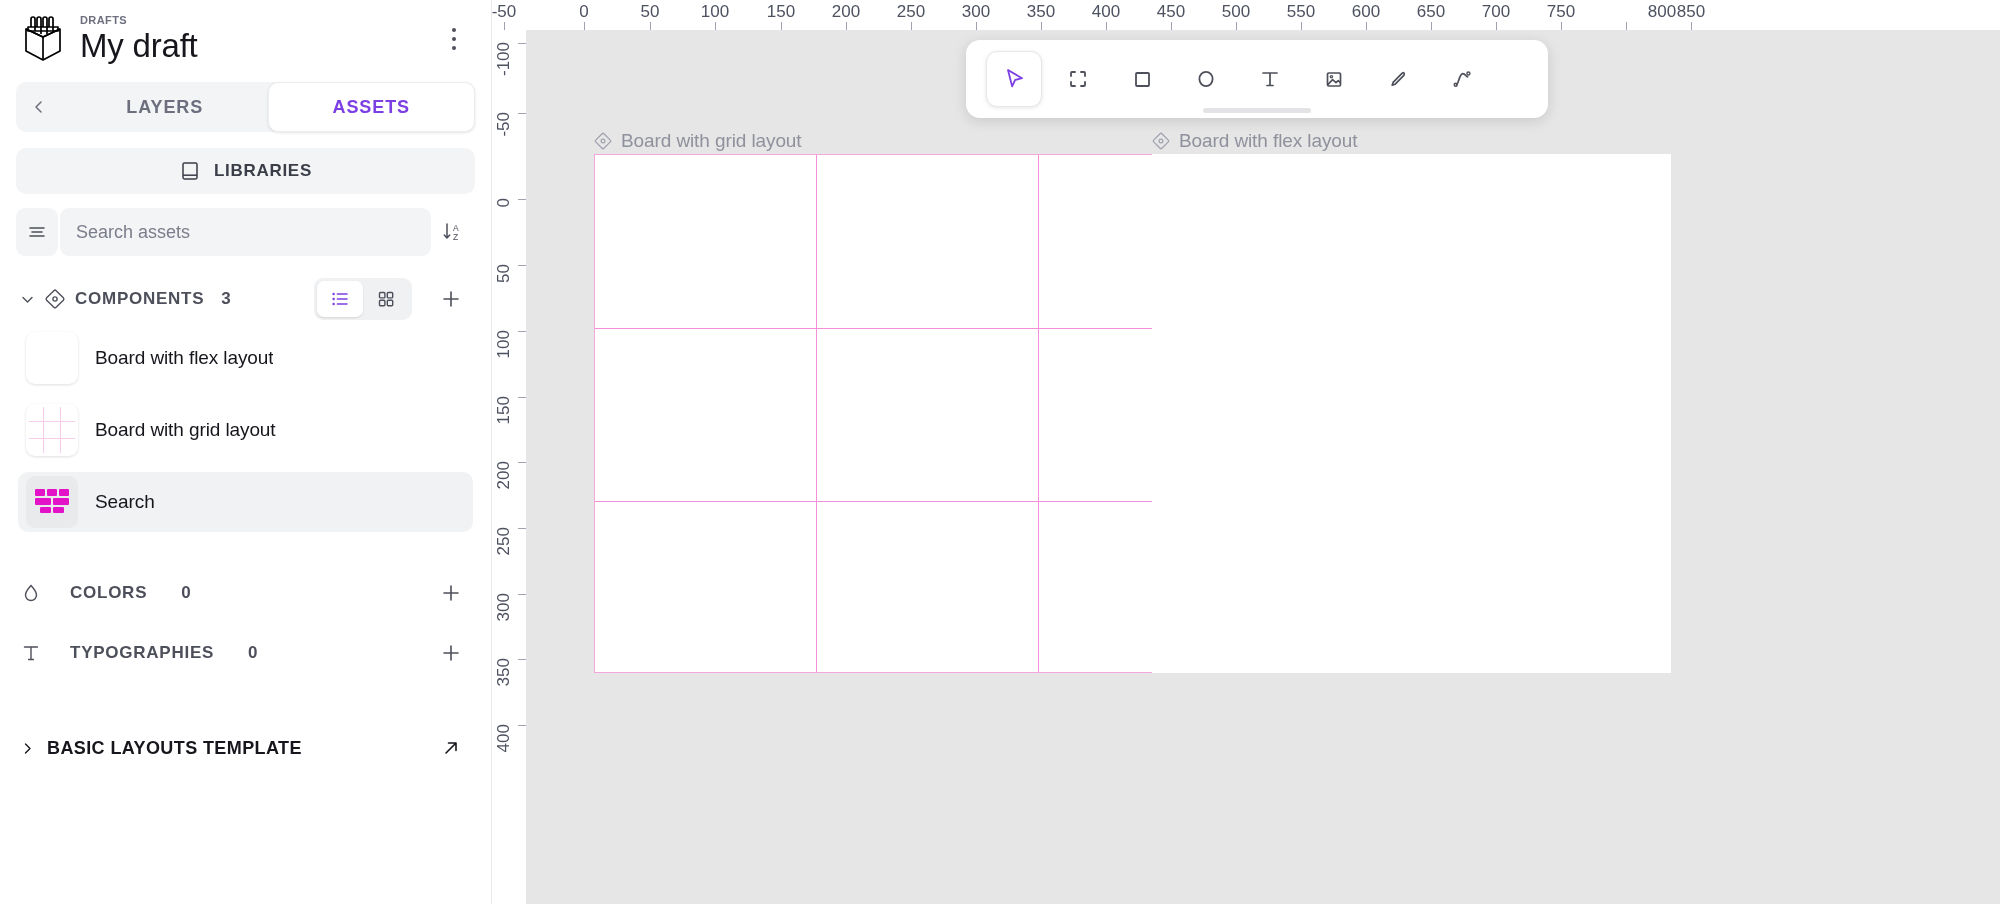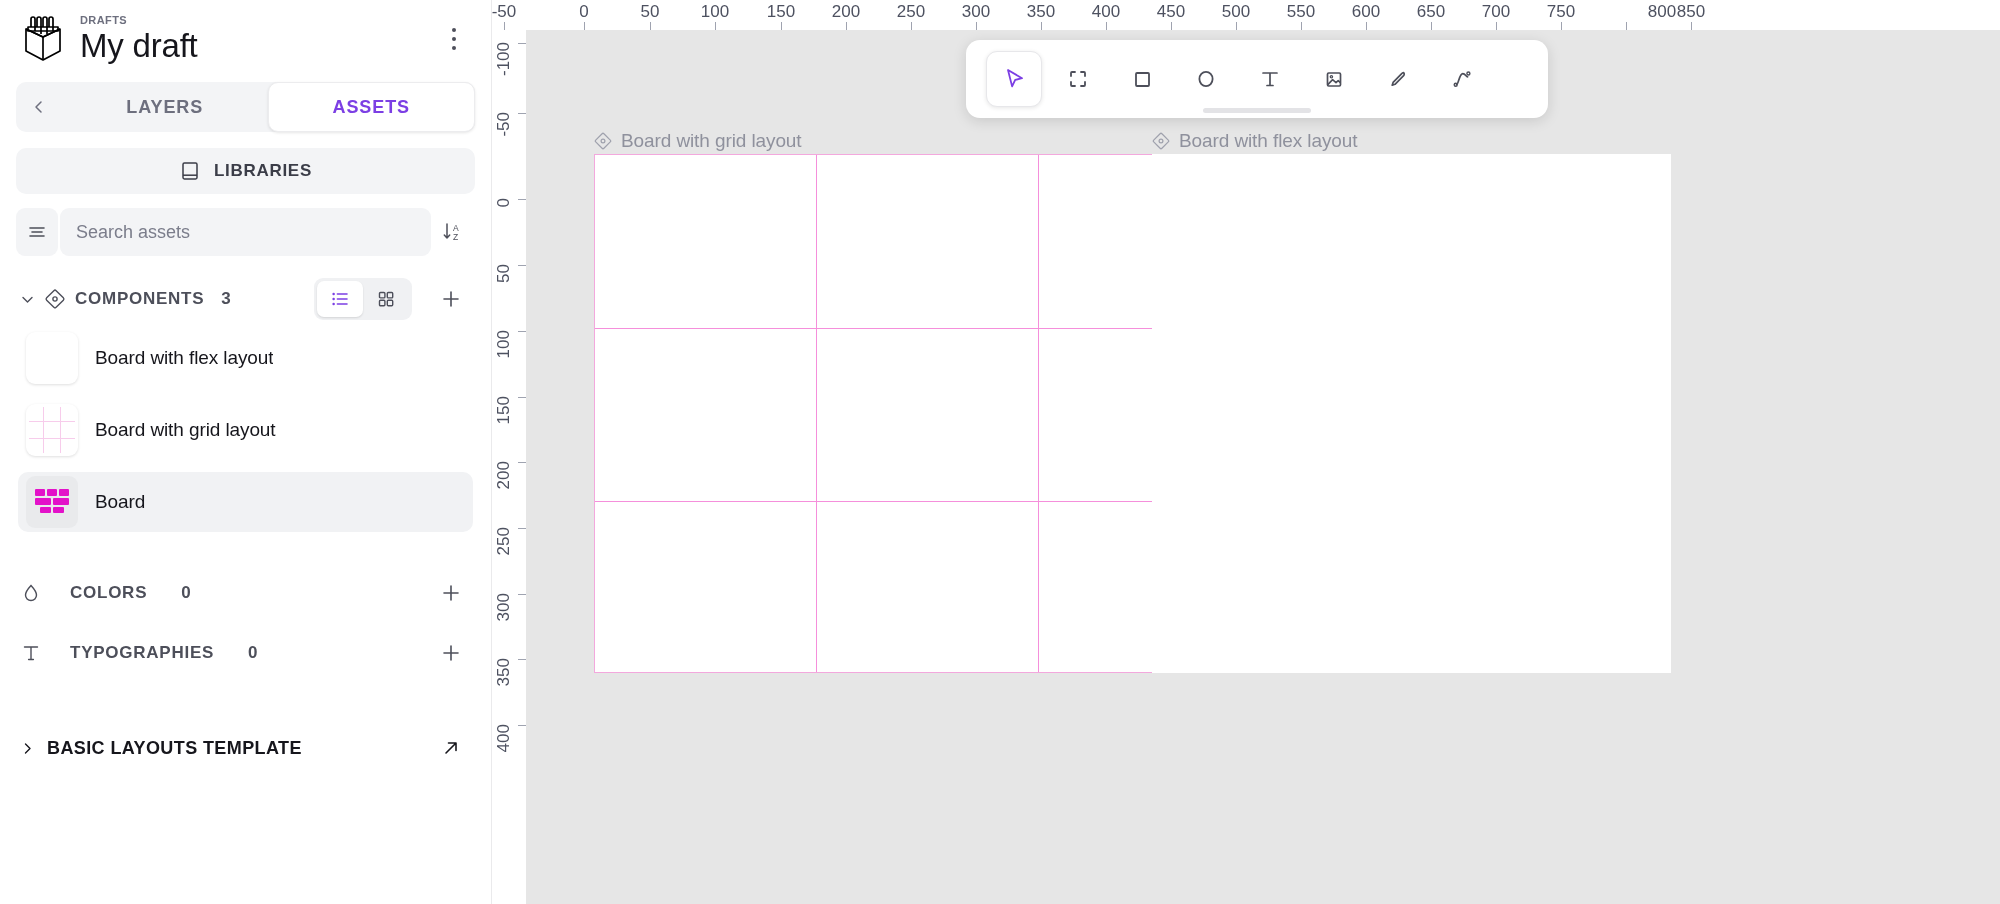--- a/index.html
+++ b/index.html
@@ -412,21 +412,21 @@
           <div class="brickwrap">
             <div class="brick" style="left:0;top:0;width:10px;height:7px"></div>
             <div class="brick" style="left:12px;top:0;width:10px;height:7px"></div>
             <div class="brick" style="left:24px;top:0;width:10px;height:7px"></div>
             <div class="brick" style="left:0;top:9px;width:16px;height:7px"></div>
             <div class="brick" style="left:18px;top:9px;width:16px;height:7px"></div>
             <div class="brick" style="left:5px;top:18px;width:11px;height:6px"></div>
             <div class="brick" style="left:18px;top:18px;width:11px;height:6px"></div>
           </div>
         </div>
-        <span class="assetname">Board</span>
+        <span class="assetname">Search</span>
       </div>
 
     </div>
 
     <div class="minihead" style="margin-top:26px">
       <svg width="22" height="22" viewBox="0 0 22 22">
         <path d="M11 3.5 C11 3.5 5.5 9.5 5.5 13 A5.5 5.5 0 0 0 16.5 13 C16.5 9.5 11 3.5 11 3.5 Z" fill="none" stroke="#4d4f5a" stroke-width="1.4"></path>
       </svg>
       <span class="t">COLORS</span>
       <span class="count">0</span>

